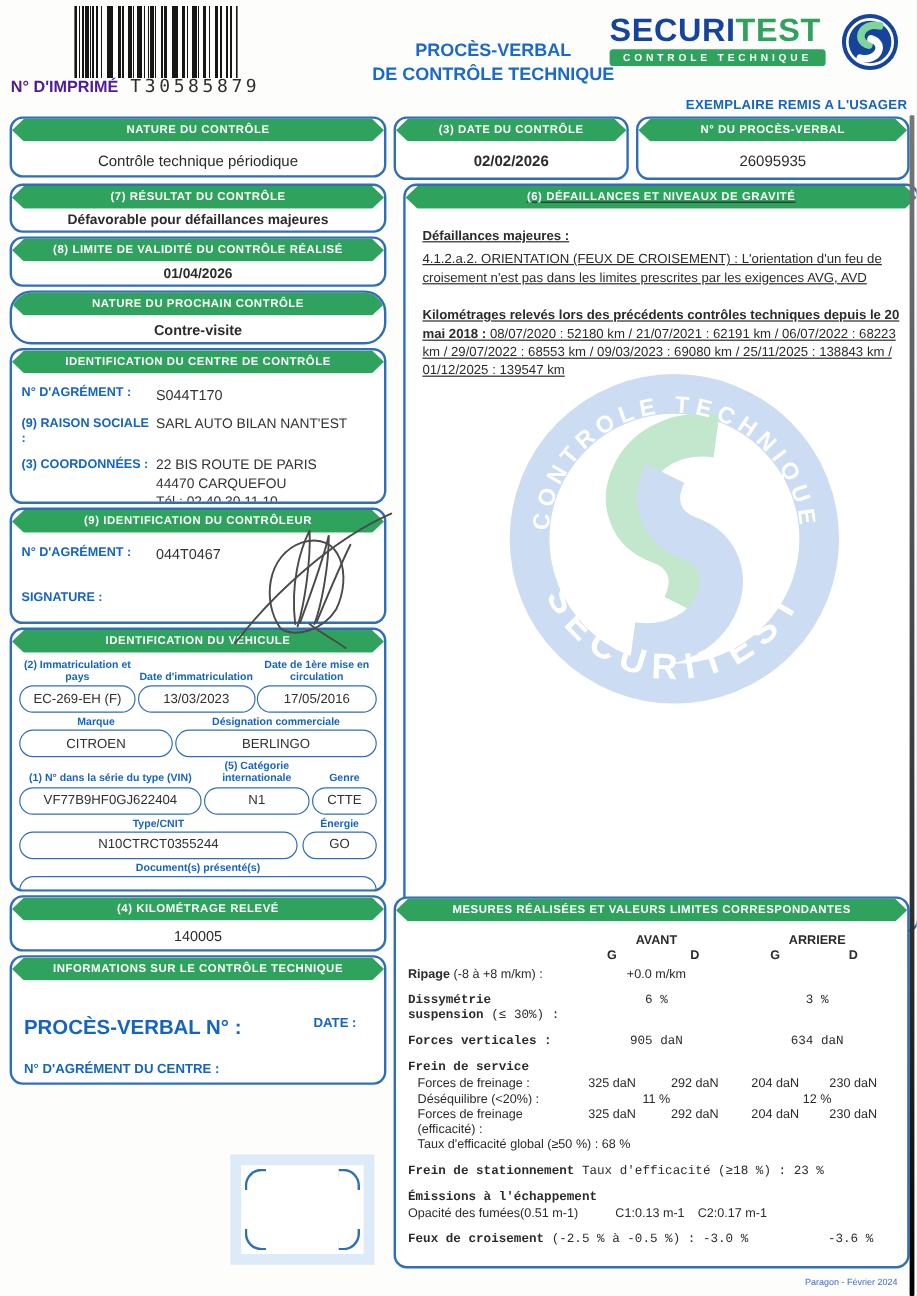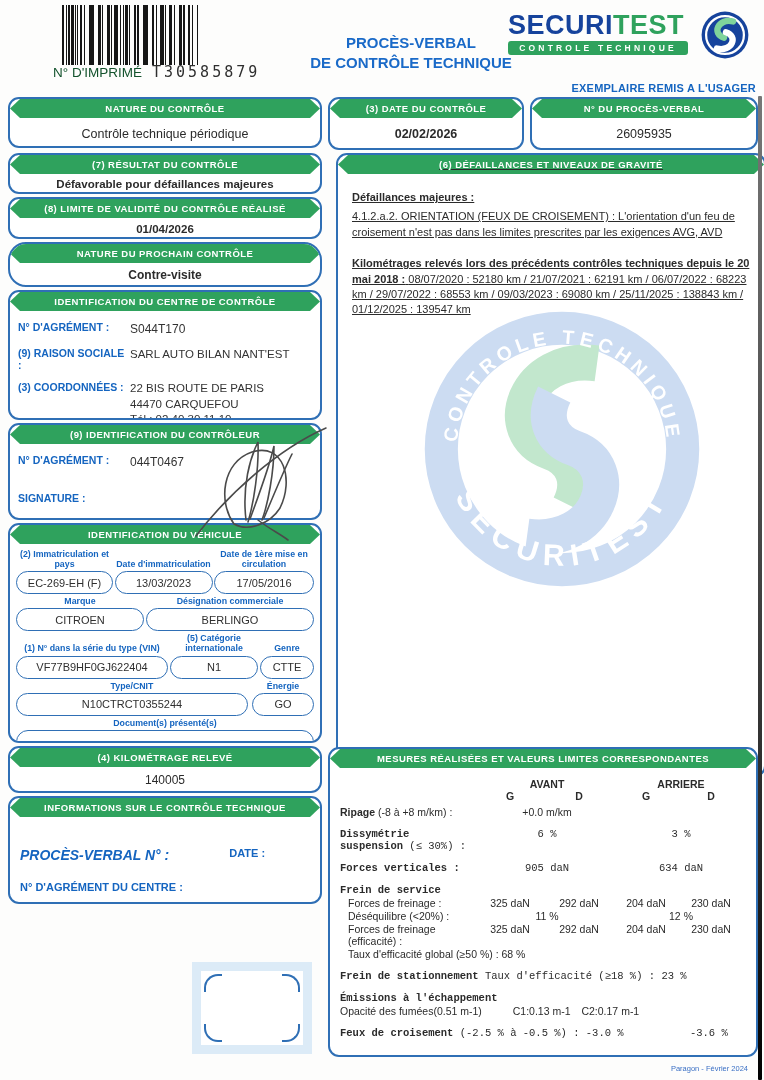--- a/index.html
+++ b/index.html
@@ -12,21 +12,21 @@
        clip-path:polygon(10px 0,calc(100% - 10px) 0,100% 50%,calc(100% - 10px) 100%,10px 100%,0 50%);}
   .cval{display:flex;align-items:center;justify-content:center;text-align:center;}
   .b{font-weight:bold;}
   .bluelab{color:#1565c0;font-weight:bold;}
   
   .barcode{position:absolute;left:62px;top:5px;width:136px;height:60px;
     background-image:
      repeating-linear-gradient(90deg,#161616 0 2px,transparent 2px 4px,#161616 4px 5px,transparent 5px 9px,#161616 9px 12px,transparent 12px 13px,#161616 13px 14px,transparent 14px 18px),
      repeating-linear-gradient(90deg,transparent 0 6px,#161616 6px 8px,transparent 8px 15px,#161616 15px 16px,transparent 16px 23px);}
   .print-line{position:absolute;left:9px;top:63px;width:280px;display:flex;align-items:baseline;}
-  .print-label{color:#14532d;font-weight:normal;font-size:13.5px;margin-left:44px;}
+  .print-label{color:#4c1d95;font-weight:bold;font-size:13.5px;}
   .print-number{font-family:"DejaVu Sans Mono", monospace;font-size:15px;letter-spacing:3px;color:#2f2f2f;margin-left:10px;}
   .doc-title{position:absolute;left:296px;top:33px;width:230px;text-align:center;color:#1a6ac8;
              font-weight:bold;font-size:15px;line-height:1.35;}
   .brand{position:absolute;left:508px;top:12px;width:250px;}
   .brand-words{font-size:27px;font-weight:bold;letter-spacing:.5px;line-height:1;}
   .brand-p1{color:#16439c;}
   .brand-p2{color:#2fa25d;}
   .brand-sub{margin-top:2px;background:#2fa25d;color:#fff;font-weight:bold;font-size:8.5px;
              letter-spacing:3.2px;padding:2px 6px;border-radius:3px;width:168px;text-align:center;}
   .brand-seal{position:absolute;right:6px;top:-4px;width:54px;height:54px;}
@@ -242,21 +242,21 @@
   </div>
 
   <div class="box" style="left:8px;top:746px;width:314px;height:47px;">
     <div class="bar"><span>(4) KILOMÉTRAGE RELEVÉ</span></div>
     <div class="cval" style="height:26px;font-size:12px;">140005</div>
   </div>
 
   <div class="box" style="left:8px;top:796px;width:314px;height:108px;">
     <div class="bar"><span>INFORMATIONS SUR LE CONTRÔLE TECHNIQUE DÉFAVORABLE</span></div>
     <div style="padding:30px 10px 0;display:flex;">
-      <span class="bluelab" style="font-size:14px;font-style:italic;">PROCÈS-VERBAL N° :</span>
+      <span class="bluelab" style="font-size:17px;">PROCÈS-VERBAL N° :</span>
       <span class="bluelab" style="font-size:11px;margin-left:60px;">DATE :</span>
     </div>
     <div style="padding:14px 10px 0;">
       <span class="bluelab" style="font-size:11px;">N° D'AGRÉMENT DU CENTRE :</span>
     </div>
   </div>
 
   <div class="box" style="left:336px;top:153px;width:430px;height:624px;text-decoration:underline;">
     <div class="bar"><span>(6) DÉFAILLANCES ET NIVEAUX DE GRAVITÉ</span></div>
 

